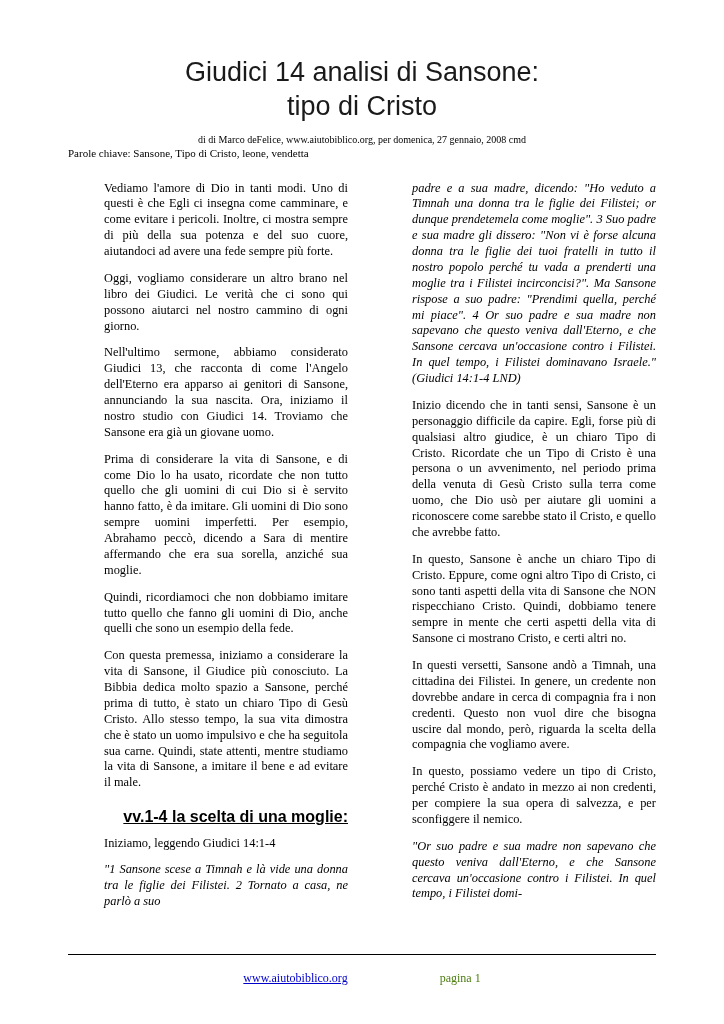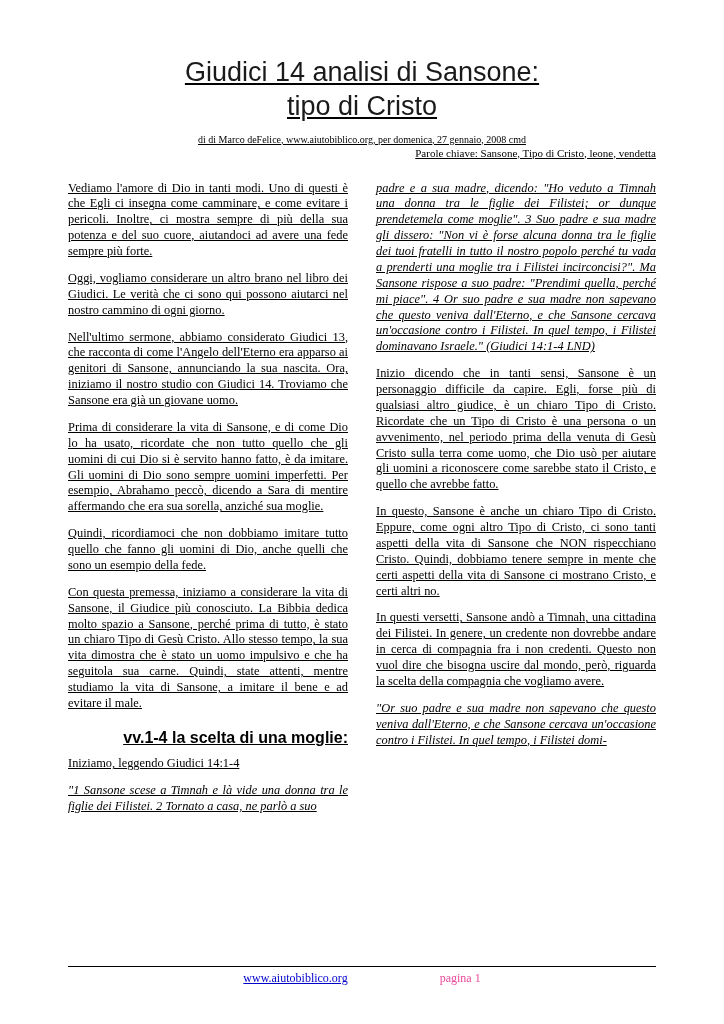--- a/index.html
+++ b/index.html
@@ -14,53 +14,53 @@
     color: #000000;
     position: relative;
     overflow: hidden;
   }
   .page {
     width: 724px;
     height: 1024px;
     box-sizing: border-box;
     padding: 56px 68px 0 68px;
     position: relative;
-    text-decoration: underline;
   }
   .title {
     text-align: center;
     font-family: "Liberation Sans", sans-serif;
     font-size: 27px;
     line-height: 1.25;
     font-weight: normal;
     margin: 0 0 6px 0;
     color: #1a1a1a;
   }
   .byline {
     text-align: center;
     font-family: "Liberation Serif", serif;
     font-size: 10px;
     margin: 10px 0 2px 0;
   }
   .keywords {
-    text-align: right;
+    text-align: left;
     font-family: "Liberation Serif", serif;
     font-size: 11px;
     margin: 2px 0 0 0;
   }
   .columns {
     display: flex;
     gap: 28px;
     margin-top: 22px;
   }
   .col {
     width: 284px;
     font-size: 12.4px;
     line-height: 1.28;
     text-align: justify;
+    margin-left: 36px;
   }
   .col p {
     margin: 0 0 11px 0;
   }
   .col p.italic {
     font-style: italic;
   }
   .section-head {
     font-family: "Liberation Sans", sans-serif;
     font-weight: bold;
@@ -68,32 +68,32 @@
     margin: 16px 0 8px 0;
     text-decoration: underline;
     text-align: right;
   }
   .footer {
     position: absolute;
     left: 68px;
     right: 68px;
     bottom: 38px;
     border-top: 1px solid #000;
-    padding-top: 4px;
+    padding-top: 16px;
     font-size: 12px;
     display: flex;
     justify-content: center;
     gap: 92px;
   }
   .footer a {
     color: #0000cc;
     text-decoration: underline;
   }
   .footer .pagenum {
-    color: #ec4899;
+    color: #4d7c0f;
   }
 </style>
 </head>
 <body>
 
 <div class="page">
 
   <h1 class="title">
     <span>Giudici 14 analisi di Sansone:</span><br>
     <span>tipo di Cristo</span>
@@ -116,20 +116,21 @@
 
       <p>Iniziamo, leggendo Giudici 14:1-4</p>
       <p class="italic">"1 Sansone scese a Timnah e là vide una donna tra le figlie dei Filistei. 2 Tornato a casa, ne parlò a suo</p>
     </div>
 
     <div class="col">
       <p class="italic">padre e a sua madre, dicendo: "Ho veduto a Timnah una donna tra le figlie dei Filistei; or dunque prendetemela come moglie". 3 Suo padre e sua madre gli dissero: "Non vi è forse alcuna donna tra le figlie dei tuoi fratelli in tutto il nostro popolo perché tu vada a prenderti una moglie tra i Filistei incirconcisi?". Ma Sansone rispose a suo padre: "Prendimi quella, perché mi piace". 4 Or suo padre e sua madre non sapevano che questo veniva dall'Eterno, e che Sansone cercava un'occasione contro i Filistei. In quel tempo, i Filistei dominavano Israele." (Giudici 14:1-4 LND)</p>
       <p>Inizio dicendo che in tanti sensi, Sansone è un personaggio difficile da capire. Egli, forse più di qualsiasi altro giudice, è un chiaro Tipo di Cristo. Ricordate che un Tipo di Cristo è una persona o un avvenimento, nel periodo prima della venuta di Gesù Cristo sulla terra come uomo, che Dio usò per aiutare gli uomini a riconoscere come sarebbe stato il Cristo, e quello che avrebbe fatto.</p>
       <p>In questo, Sansone è anche un chiaro Tipo di Cristo. Eppure, come ogni altro Tipo di Cristo, ci sono tanti aspetti della vita di Sansone che NON rispecchiano Cristo. Quindi, dobbiamo tenere sempre in mente che certi aspetti della vita di Sansone ci mostrano Cristo, e certi altri no.</p>
       <p>In questi versetti, Sansone andò a Timnah, una cittadina dei Filistei. In genere, un credente non dovrebbe andare in cerca di compagnia fra i non credenti. Questo non vuol dire che bisogna uscire dal mondo, però, riguarda la scelta della compagnia che vogliamo avere.</p>
+      <p>In questo, possiamo vedere un tipo di Cristo, perché Cristo è andato in mezzo ai non credenti, per compiere la sua opera di salvezza, e per sconfiggere il nemico.</p>
       <p class="italic">"Or suo padre e sua madre non sapevano che questo veniva dall'Eterno, e che Sansone cercava un'occasione contro i Filistei. In quel tempo, i Filistei domi-</p>
     </div>
 
   </div>
 
   <div class="footer">
     <a href="#">www.aiutobiblico.org</a>
     <span class="pagenum">pagina 1</span>
   </div>
 

